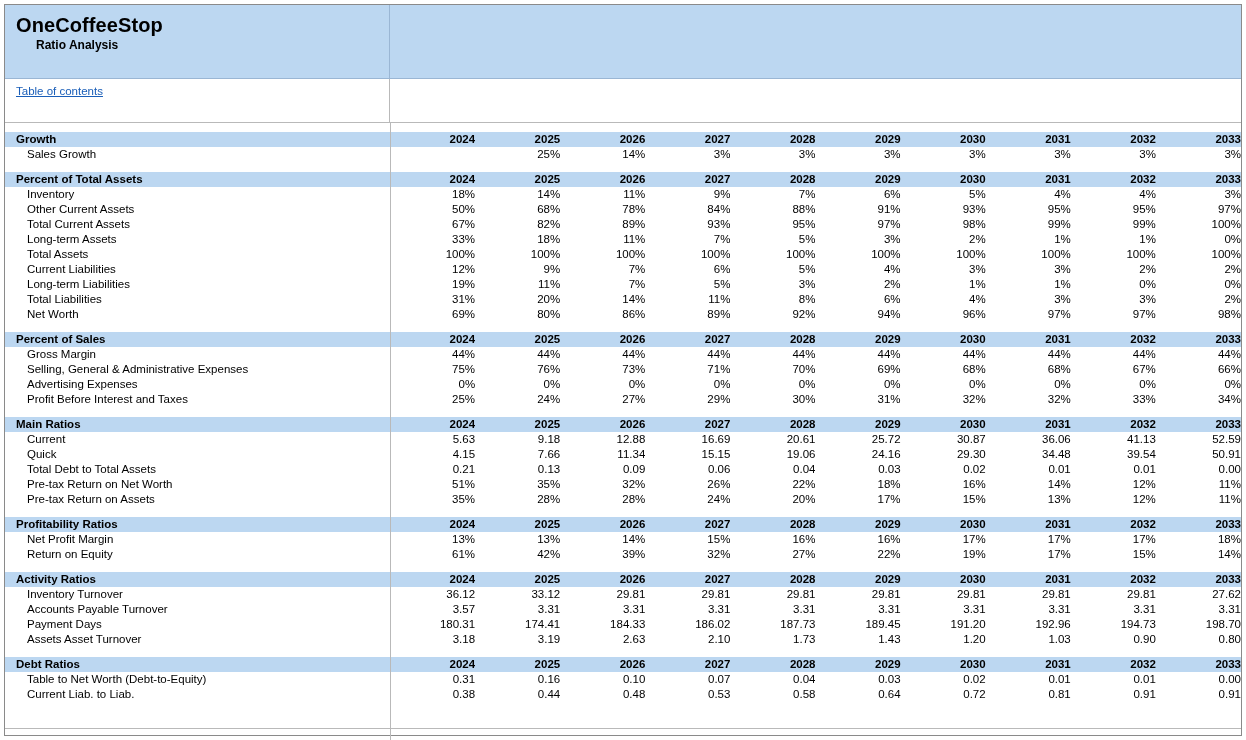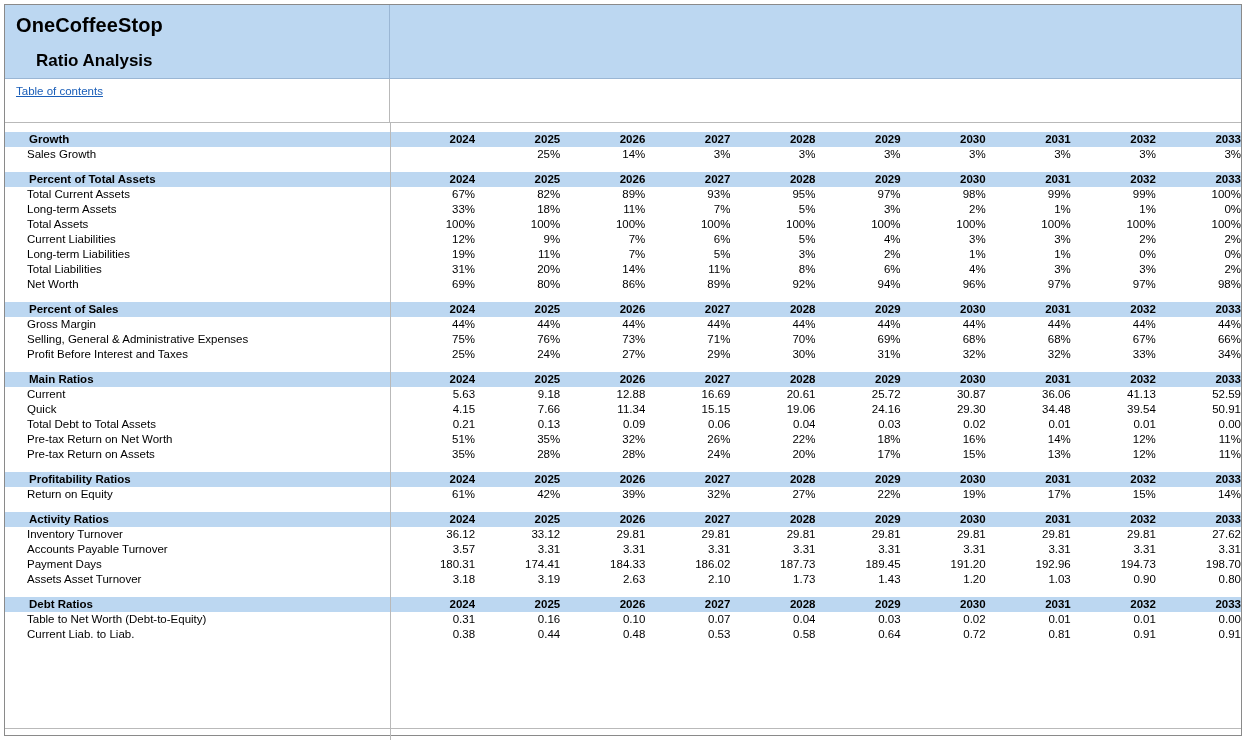--- a/index.html
+++ b/index.html
@@ -48,24 +48,24 @@
     flex: 1;
   }
   .company {
     font-size: 20px;
     font-weight: bold;
     letter-spacing: 0.1px;
     color: #000;
     line-height: 26px;
   }
   .subtitle {
-    font-size: 17px;
+    font-size: 12px;
     font-weight: bold;
     color: #000;
-    margin-top: 15px;
+    margin-top: 0;
     line-height: 15px;
     padding-left: 20px;
   }
   .toc-row {
     display: flex;
     height: 44px;
     box-sizing: border-box;
     background: #ffffff;
     border-bottom: 1px solid #b9b9b9;
   }
@@ -127,21 +127,21 @@
     width: 85.1px;
     text-align: right;
     padding-right: 18px;
     box-sizing: border-box;
   }
   tr.section td {
     background: #bcd7f1;
     font-weight: bold;
   }
   tr.section td.label {
-    padding-left: 24px;
+    padding-left: 11px;
     margin-left: 16px;
   }
   tr.section td.num {
     font-weight: bold;
   }
   tr.data td.label {
     padding-left: 22px;
   }
   tr.spacer td {
     height: 10px;
@@ -211,20 +211,46 @@
               <td class="num">2026</td>
               <td class="num">2027</td>
               <td class="num">2028</td>
               <td class="num">2029</td>
               <td class="num">2030</td>
               <td class="num">2031</td>
               <td class="num">2032</td>
               <td class="num">2033</td>
             </tr>
             <tr class="data">
+              <td class="label">Inventory</td>
+              <td class="num">18%</td>
+              <td class="num">14%</td>
+              <td class="num">11%</td>
+              <td class="num">9%</td>
+              <td class="num">7%</td>
+              <td class="num">6%</td>
+              <td class="num">5%</td>
+              <td class="num">4%</td>
+              <td class="num">4%</td>
+              <td class="num">3%</td>
+            </tr>
+            <tr class="data">
+              <td class="label">Other Current Assets</td>
+              <td class="num">50%</td>
+              <td class="num">68%</td>
+              <td class="num">78%</td>
+              <td class="num">84%</td>
+              <td class="num">88%</td>
+              <td class="num">91%</td>
+              <td class="num">93%</td>
+              <td class="num">95%</td>
+              <td class="num">95%</td>
+              <td class="num">97%</td>
+            </tr>
+            <tr class="data">
               <td class="label">Total Current Assets</td>
               <td class="num">67%</td>
               <td class="num">82%</td>
               <td class="num">89%</td>
               <td class="num">93%</td>
               <td class="num">95%</td>
               <td class="num">97%</td>
               <td class="num">98%</td>
               <td class="num">99%</td>
               <td class="num">99%</td>
@@ -344,20 +370,33 @@
               <td class="num">73%</td>
               <td class="num">71%</td>
               <td class="num">70%</td>
               <td class="num">69%</td>
               <td class="num">68%</td>
               <td class="num">68%</td>
               <td class="num">67%</td>
               <td class="num">66%</td>
             </tr>
             <tr class="data">
+              <td class="label">Advertising Expenses</td>
+              <td class="num">0%</td>
+              <td class="num">0%</td>
+              <td class="num">0%</td>
+              <td class="num">0%</td>
+              <td class="num">0%</td>
+              <td class="num">0%</td>
+              <td class="num">0%</td>
+              <td class="num">0%</td>
+              <td class="num">0%</td>
+              <td class="num">0%</td>
+            </tr>
+            <tr class="data">
               <td class="label">Profit Before Interest and Taxes</td>
               <td class="num">25%</td>
               <td class="num">24%</td>
               <td class="num">27%</td>
               <td class="num">29%</td>
               <td class="num">30%</td>
               <td class="num">31%</td>
               <td class="num">32%</td>
               <td class="num">32%</td>
               <td class="num">33%</td>
@@ -454,20 +493,33 @@
               <td class="num">2026</td>
               <td class="num">2027</td>
               <td class="num">2028</td>
               <td class="num">2029</td>
               <td class="num">2030</td>
               <td class="num">2031</td>
               <td class="num">2032</td>
               <td class="num">2033</td>
             </tr>
             <tr class="data">
+              <td class="label">Net Profit Margin</td>
+              <td class="num">13%</td>
+              <td class="num">13%</td>
+              <td class="num">14%</td>
+              <td class="num">15%</td>
+              <td class="num">16%</td>
+              <td class="num">16%</td>
+              <td class="num">17%</td>
+              <td class="num">17%</td>
+              <td class="num">17%</td>
+              <td class="num">18%</td>
+            </tr>
+            <tr class="data">
               <td class="label">Return on Equity</td>
               <td class="num">61%</td>
               <td class="num">42%</td>
               <td class="num">39%</td>
               <td class="num">32%</td>
               <td class="num">27%</td>
               <td class="num">22%</td>
               <td class="num">19%</td>
               <td class="num">17%</td>
               <td class="num">15%</td>

